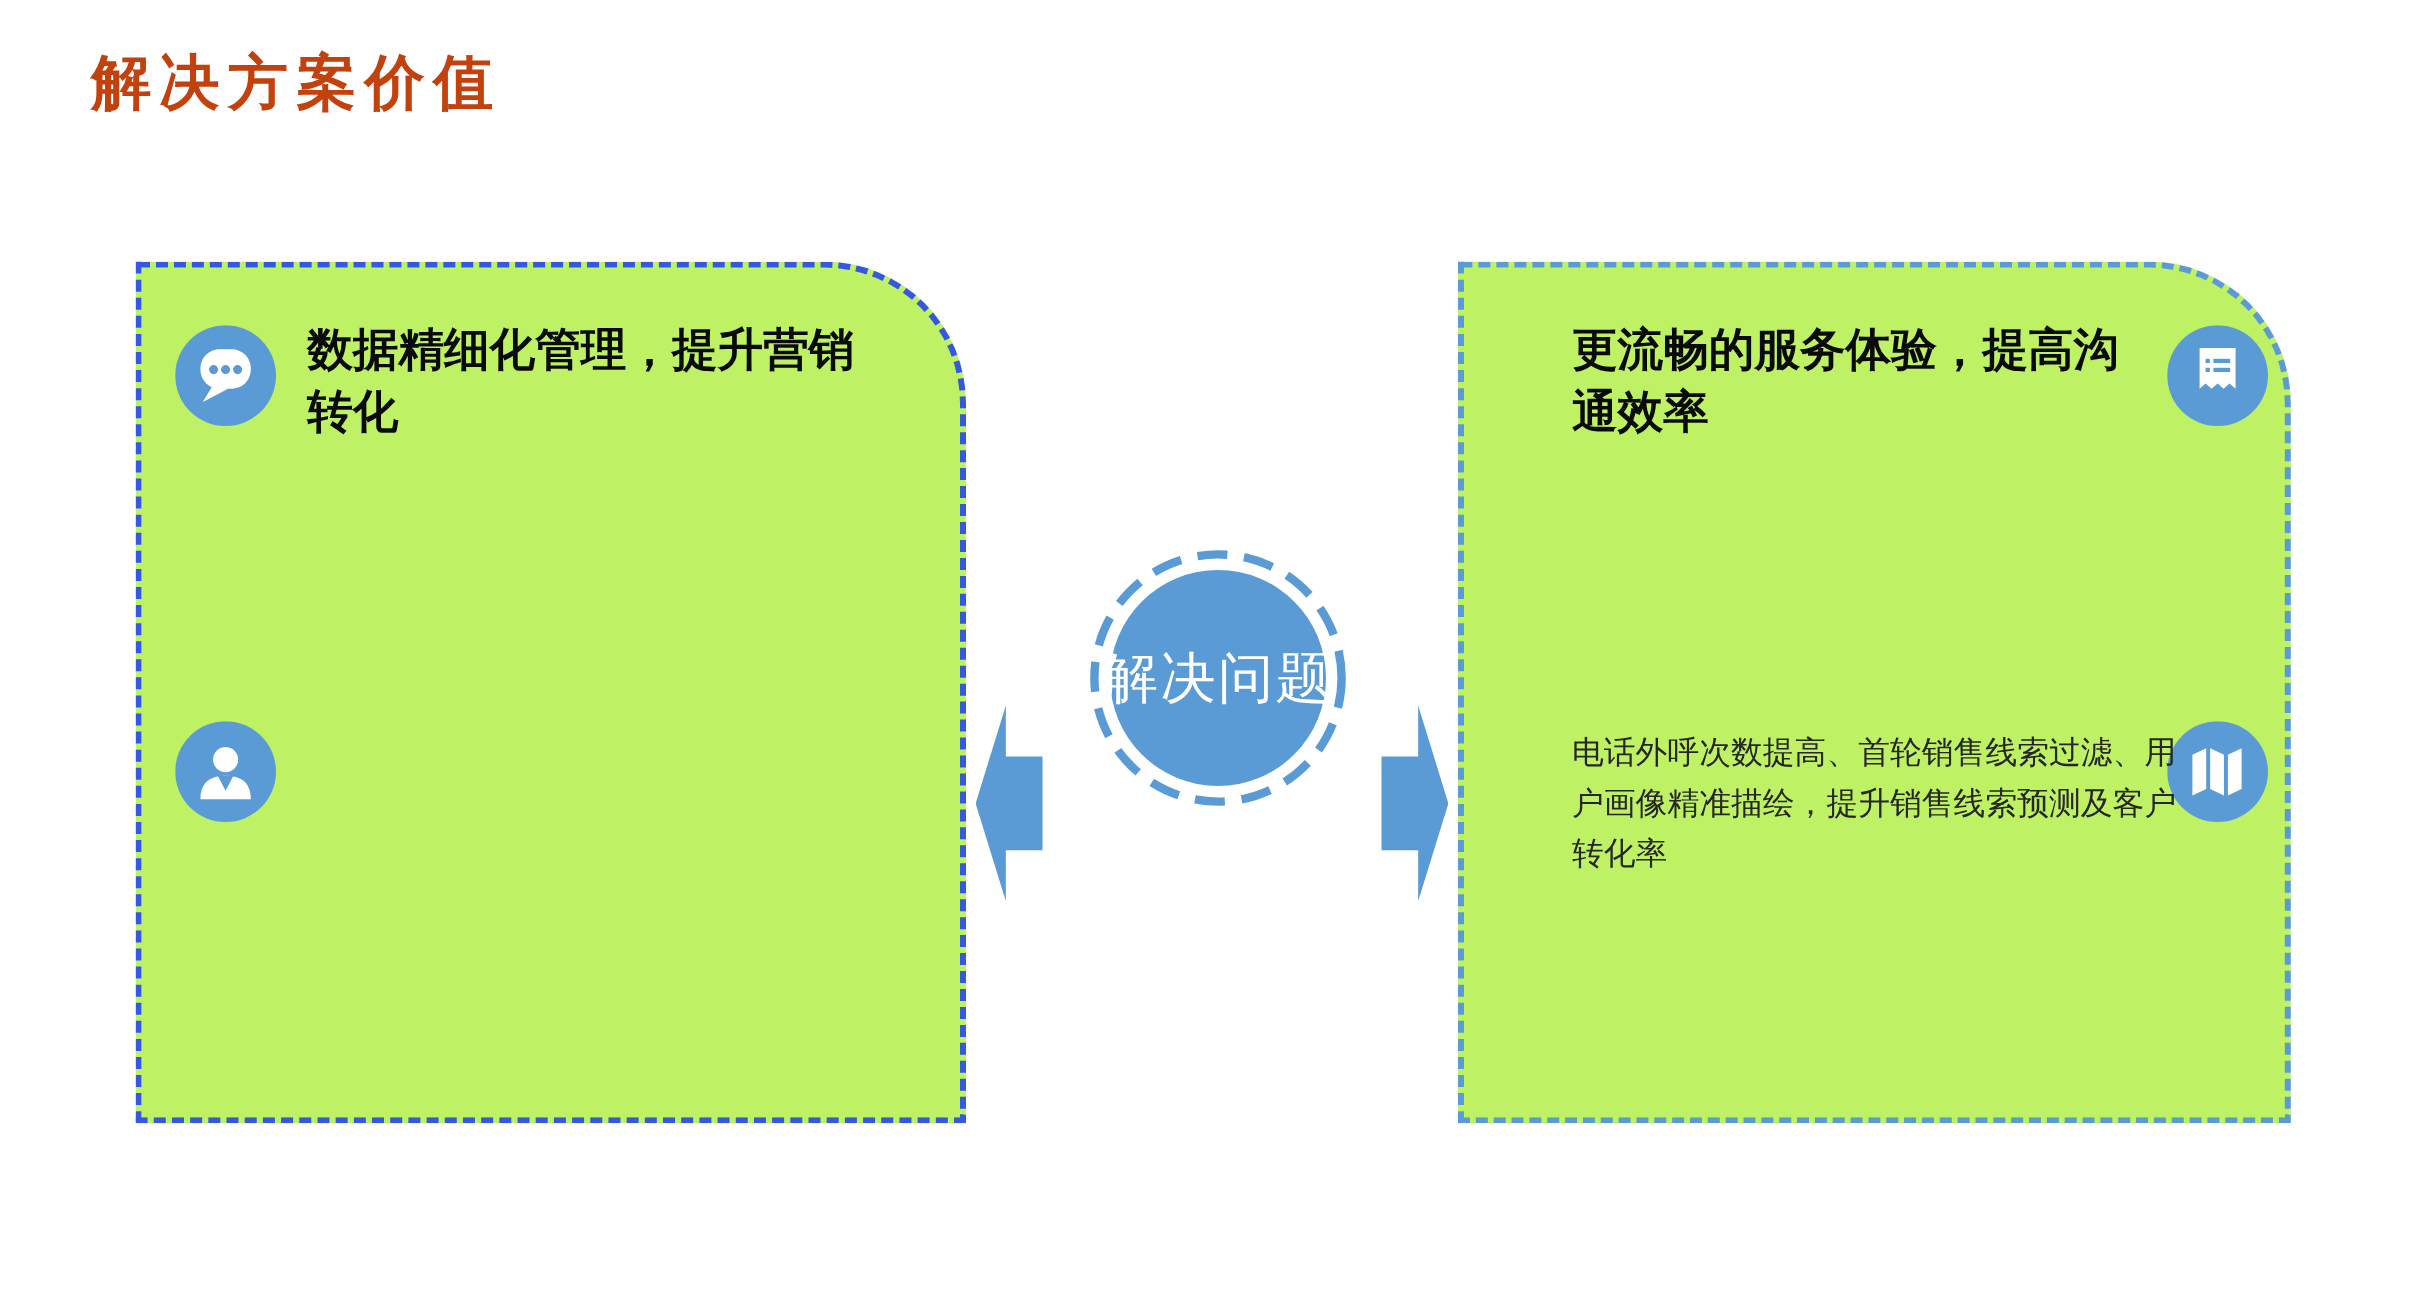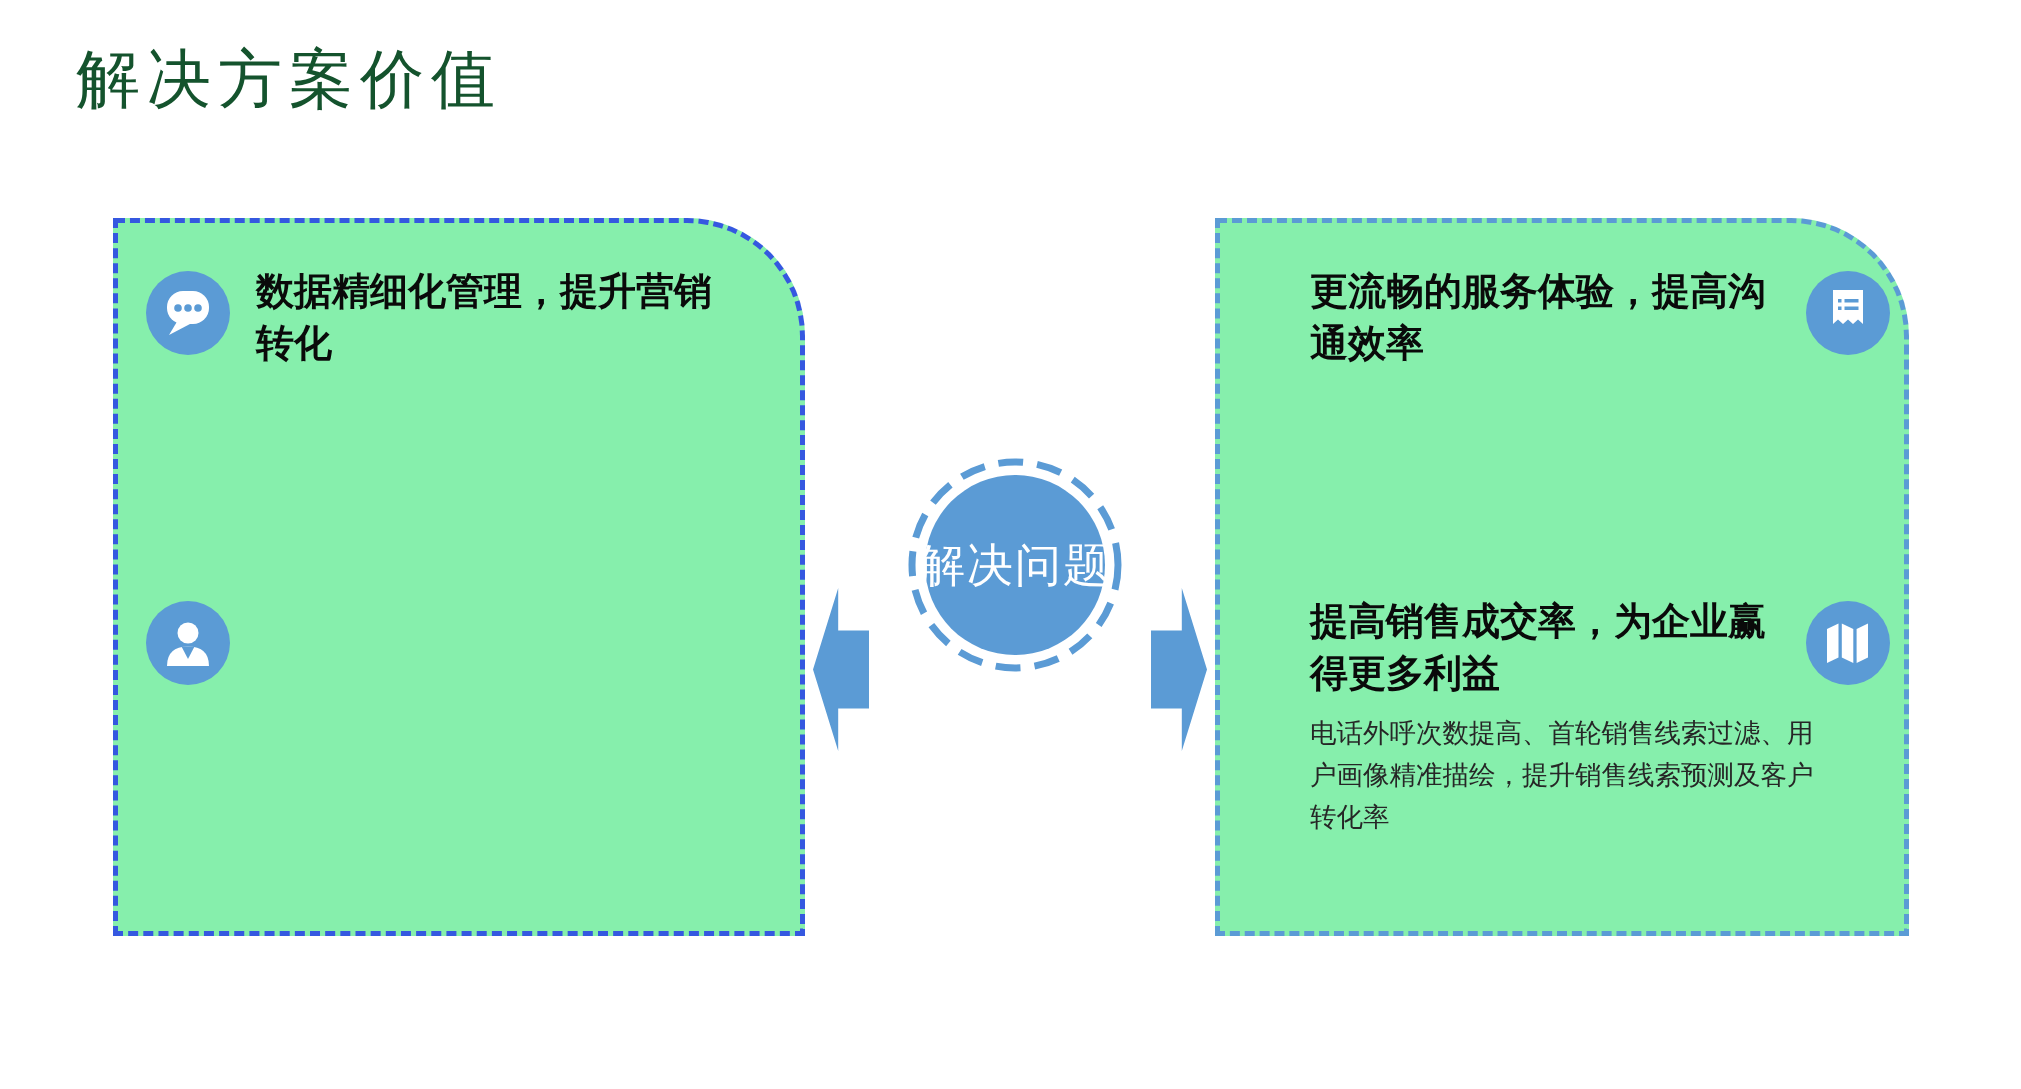--- a/index.html
+++ b/index.html
@@ -5,29 +5,29 @@
   html, body { margin:0; padding:0; }
   body {
     width:2021px; height:1089px;
     background:#ffffff;
     font-family:"DejaVu Serif", serif;
     position:relative;
     overflow:hidden;
   }
   .page-title {
     position:absolute; left:76px; top:36px;
-    font-size:64px; font-weight:normal; letter-spacing:7px;
-    color:#14532d;
+    font-size:50px; font-weight:bold; letter-spacing:7px;
+    color:#c2410c;
   }
   .vbox {
     position:absolute; top:218px; height:718px;
     box-sizing:border-box;
     border:5px dashed #5B9BD5;
     border-top-right-radius:118px;
-    background:#86efac;
+    background:#bef264;
     text-decoration:underline;
   }
   .vbox.left  { left:113px;  width:692px; border-color:#3558E0; }
   .vbox.right { left:1215px; width:694px; }
   .item { position:absolute; }
   .item .txt { position:absolute; top:0; }
   .heading {
     font-size:38px; font-weight:700; color:#0a0a0a;
     line-height:1.38; white-space:pre-line;
   }
@@ -148,21 +148,19 @@
   <div class="item r2">
     <div class="icon-wrap">
       <svg width="84" height="84" viewBox="0 0 84 84">
         <circle cx="42" cy="42" r="42" fill="#5B9BD5"></circle>
         <path d="M21 28 L32.5 22.5 L32.5 56.5 L21 62 Z" fill="#ffffff"></path>
         <path d="M35.8 22.5 L47.3 28 L47.3 62 L35.8 56.5 Z" fill="#ffffff"></path>
         <path d="M50.6 28 L62 22.5 L62 56.5 L50.6 62 Z" fill="#ffffff"></path>
       </svg>
     </div>
     <div class="txt">
-      <div class="heading">提高销售成交率，为企业赢
-得更多利益</div>
       <div class="body-text">电话外呼次数提高、首轮销售线索过滤、用
 户画像精准描绘，提升销售线索预测及客户
 转化率</div>
     </div>
   </div>
 
 </div>
 
 </body></html>

